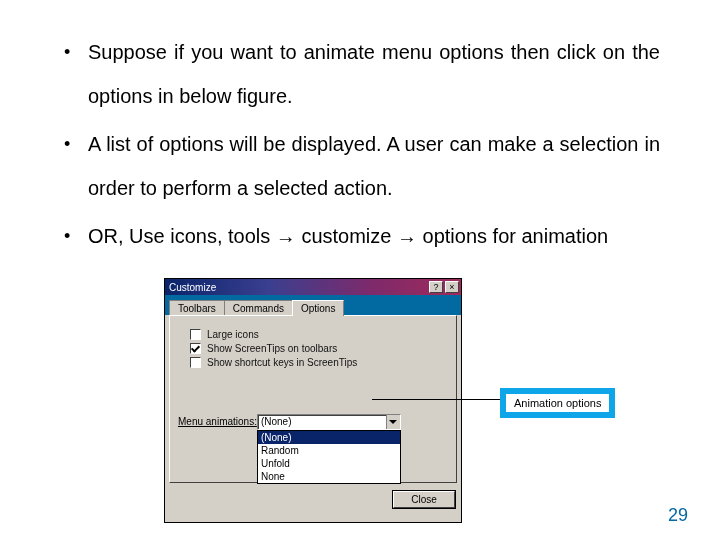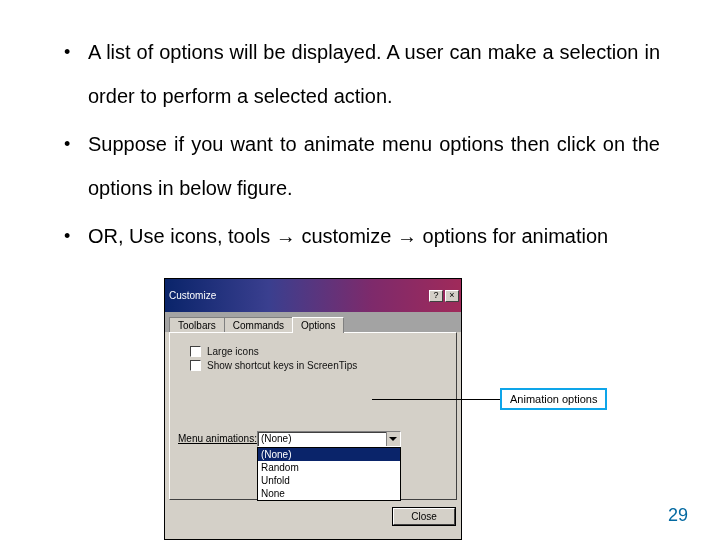--- a/index.html
+++ b/index.html
@@ -48,21 +48,21 @@
     position: absolute;
     left: 164px;
     top: 278px;
     width: 298px;
     font-family: Tahoma, Arial, sans-serif;
     font-size: 10px;
     border: 1px solid #000;
     background: #d4d0c8;
   }
   .titlebar {
-    height: 33px;
+    height: 16px;
     background: linear-gradient(90deg, #0a246a 0%, #3a3f8f 35%, #7e2a6b 70%, #a02a5a 100%);
     color: #fff;
     display: flex;
     align-items: center;
     padding: 0 2px 0 4px;
     font-size: 10px;
   }
   .titlebar .title { flex: 1; }
   .titlebar .tbtn {
     width: 14px; height: 12px;
@@ -75,21 +75,21 @@
     align-items: center;
     justify-content: center;
     color: #000;
     line-height: 1;
     font-size: 9px;
   }
   .tabs {
     display: flex;
     gap: 0;
     padding: 4px 4px 0 4px;
-    background: #a3a3a3;
+    background: #0369a1;
     font-size: 10px;
   }
   .tab {
     padding: 2px 8px;
     border: 1px solid #808080;
     border-bottom: none;
     background: #d4d0c8;
     position: relative;
     top: 1px;
     margin-right: -1px;
@@ -208,60 +208,64 @@
     box-shadow: 0 0 0 1px #000;
     background: #d4d0c8;
     font-size: 10px;
     text-align: center;
   }
 
   .callout {
     position: absolute;
     left: 500px;
     top: 388px;
-    border: 2px solid #0ea5e9;
+    border: 6px solid #0ea5e9;
     background: #fff;
     padding: 3px 8px;
     font-size: 11px;
   }
   .callout-line {
     position: absolute;
     left: 372px;
     top: 399px;
     width: 128px;
     height: 1px;
     background: #000;
   }
 </style>
 </head>
 <body>
 
 <div class="content">
   <ul class="bullets">
+    <li>Suppose if you want to animate menu options then click on the options in below figure.</li>
     <li>A list of options will be displayed. A user can make a selection in order to perform a selected action.</li>
-    <li>Suppose if you want to animate menu options then click on the options in below figure.</li>
     <li>OR, Use icons, tools → customize → options for animation</li>
   </ul>
 </div>
 
 <div class="dialog">
   <div class="titlebar">
     <span class="title">Customize</span>
     <span class="tbtn">?</span>
     <span class="tbtn">×</span>
   </div>
   <div class="tabs">
     <div class="tab">Toolbars</div>
     <div class="tab">Commands</div>
     <div class="tab active">Options</div>
   </div>
   <div class="tab-panel">
     <div class="chk">
       <span class="box"></span>
       <span>Large icons</span>
+    </div>
+    <div class="chk">
+      <span class="box checked"></span>
+      <span>Show ScreenTips on toolbars</span>
     </div>
     <div class="chk">
       <span class="box"></span>
       <span>Show shortcut keys in ScreenTips</span>
     </div>
 
     <div class="row-combo">
       <span class="lbl">Menu animations:</span>
       <div class="combo">
         <div class="selbox">

